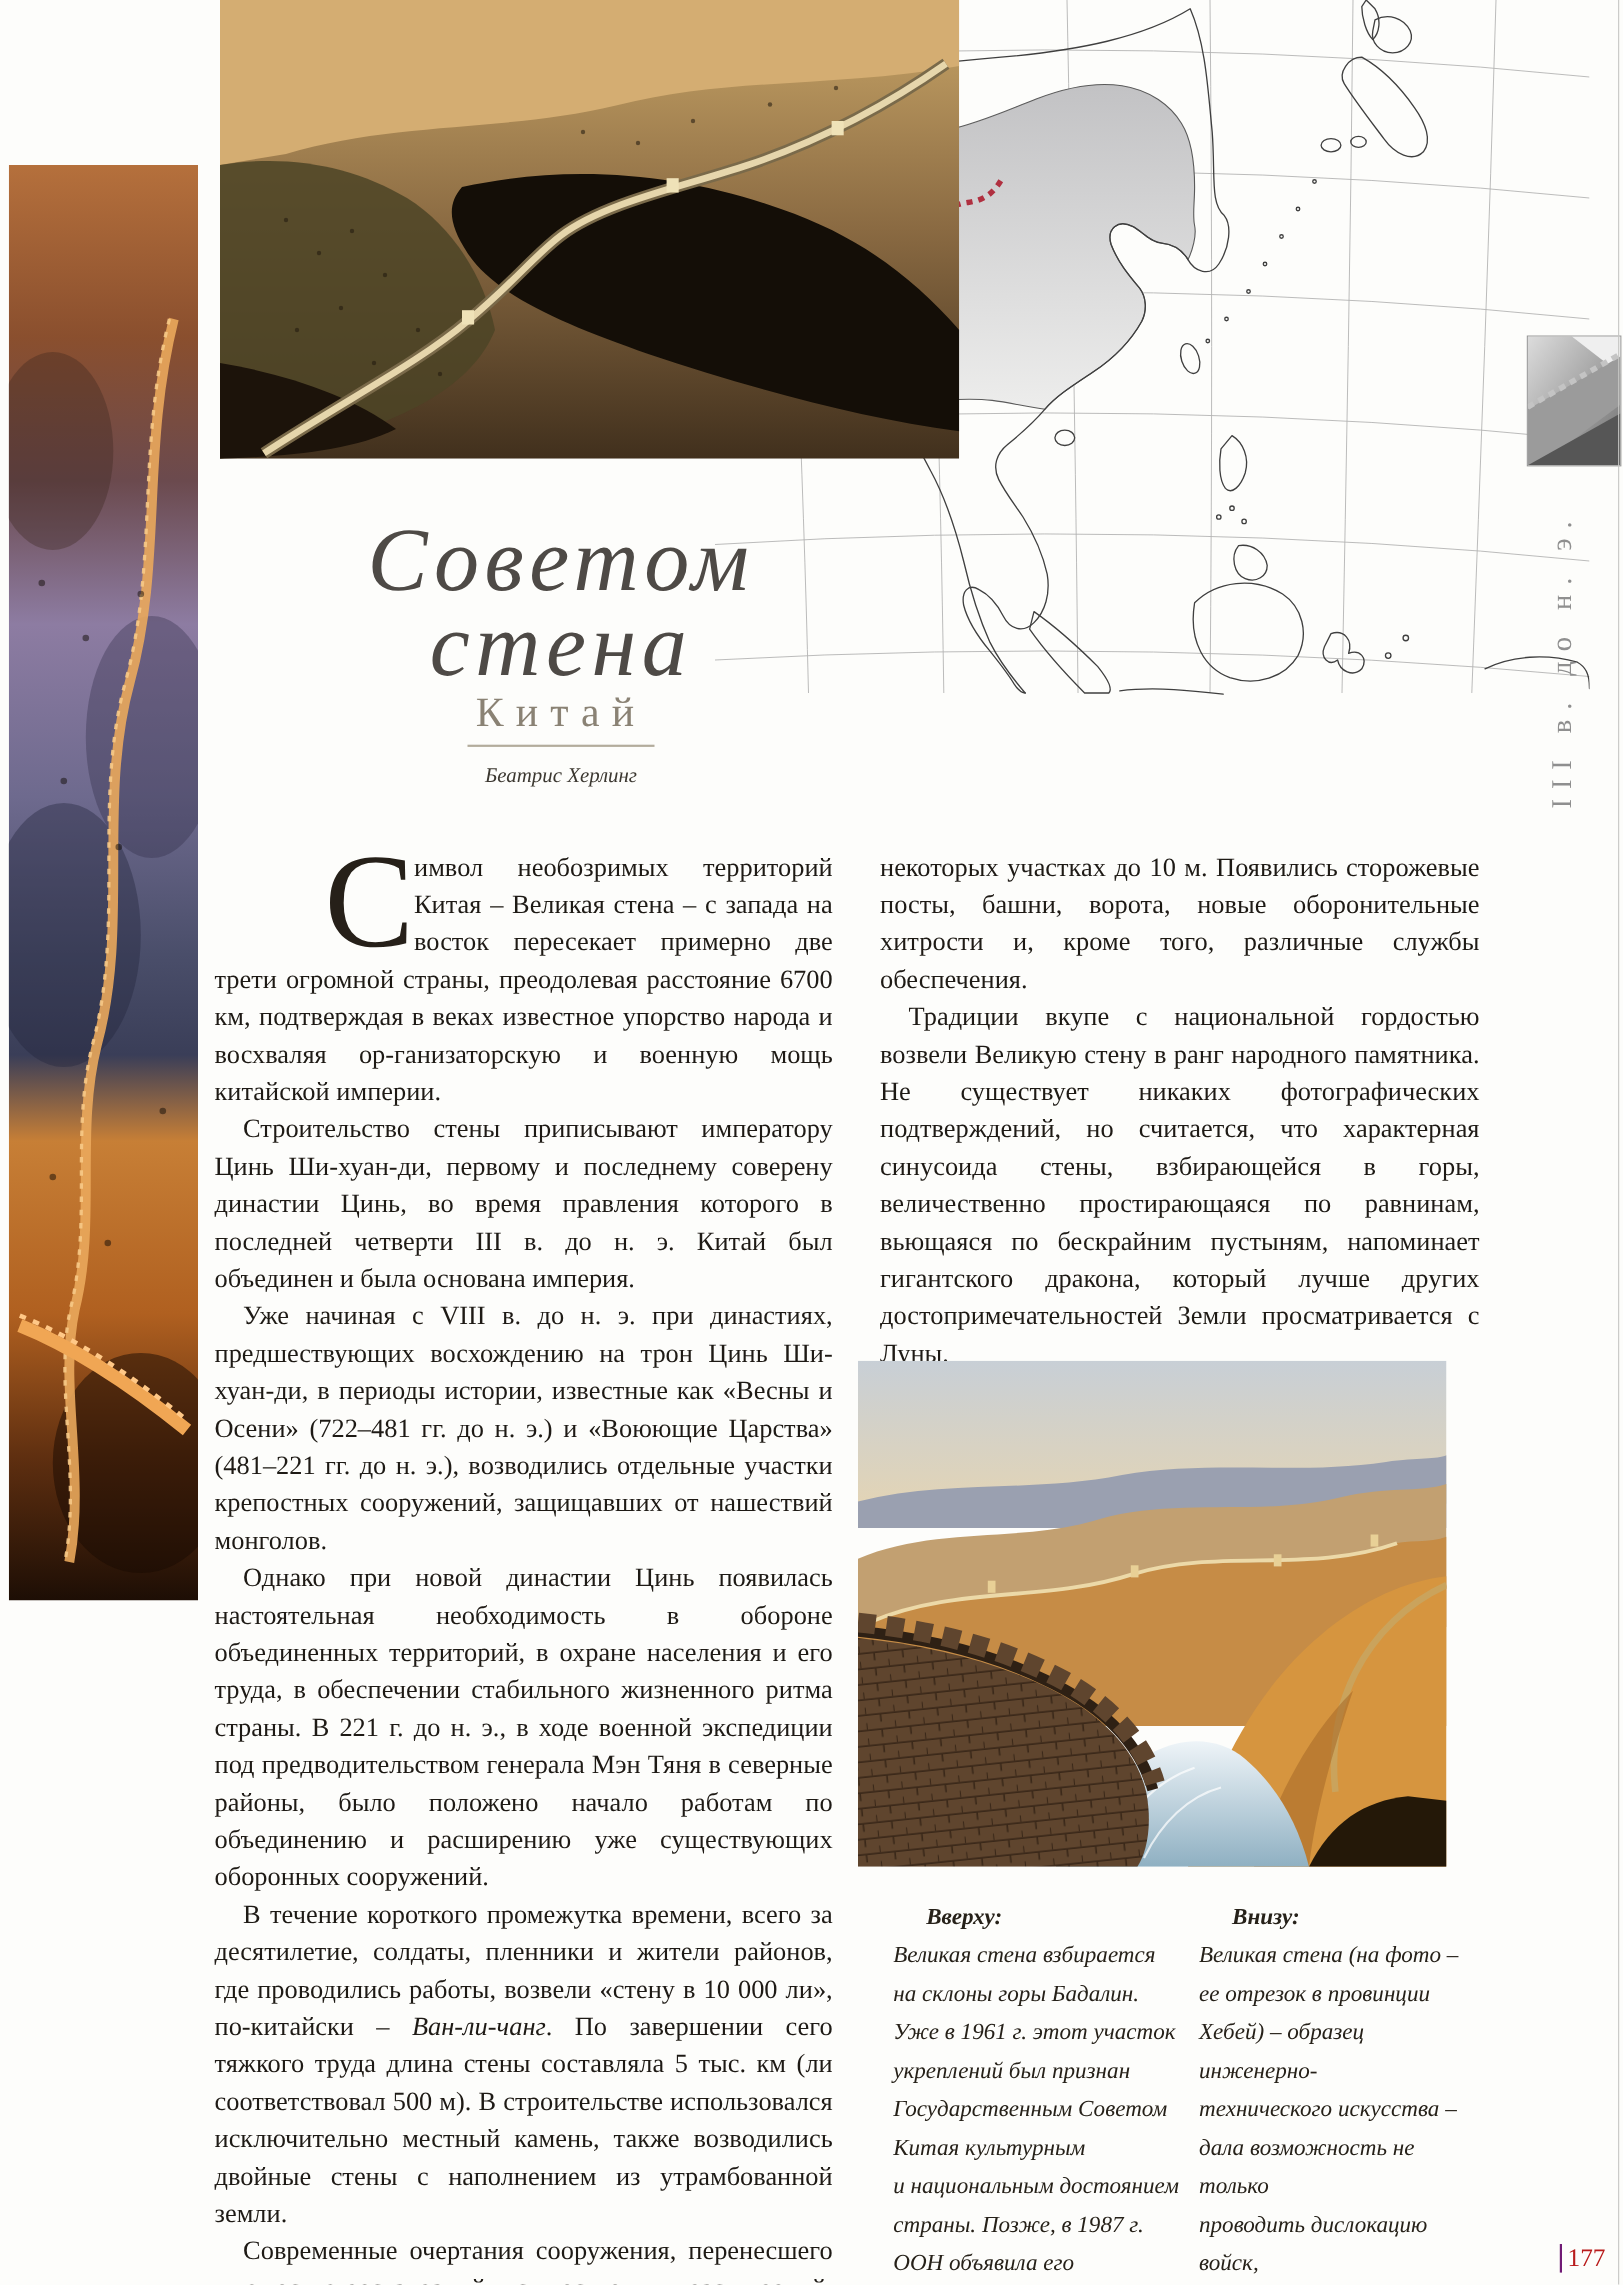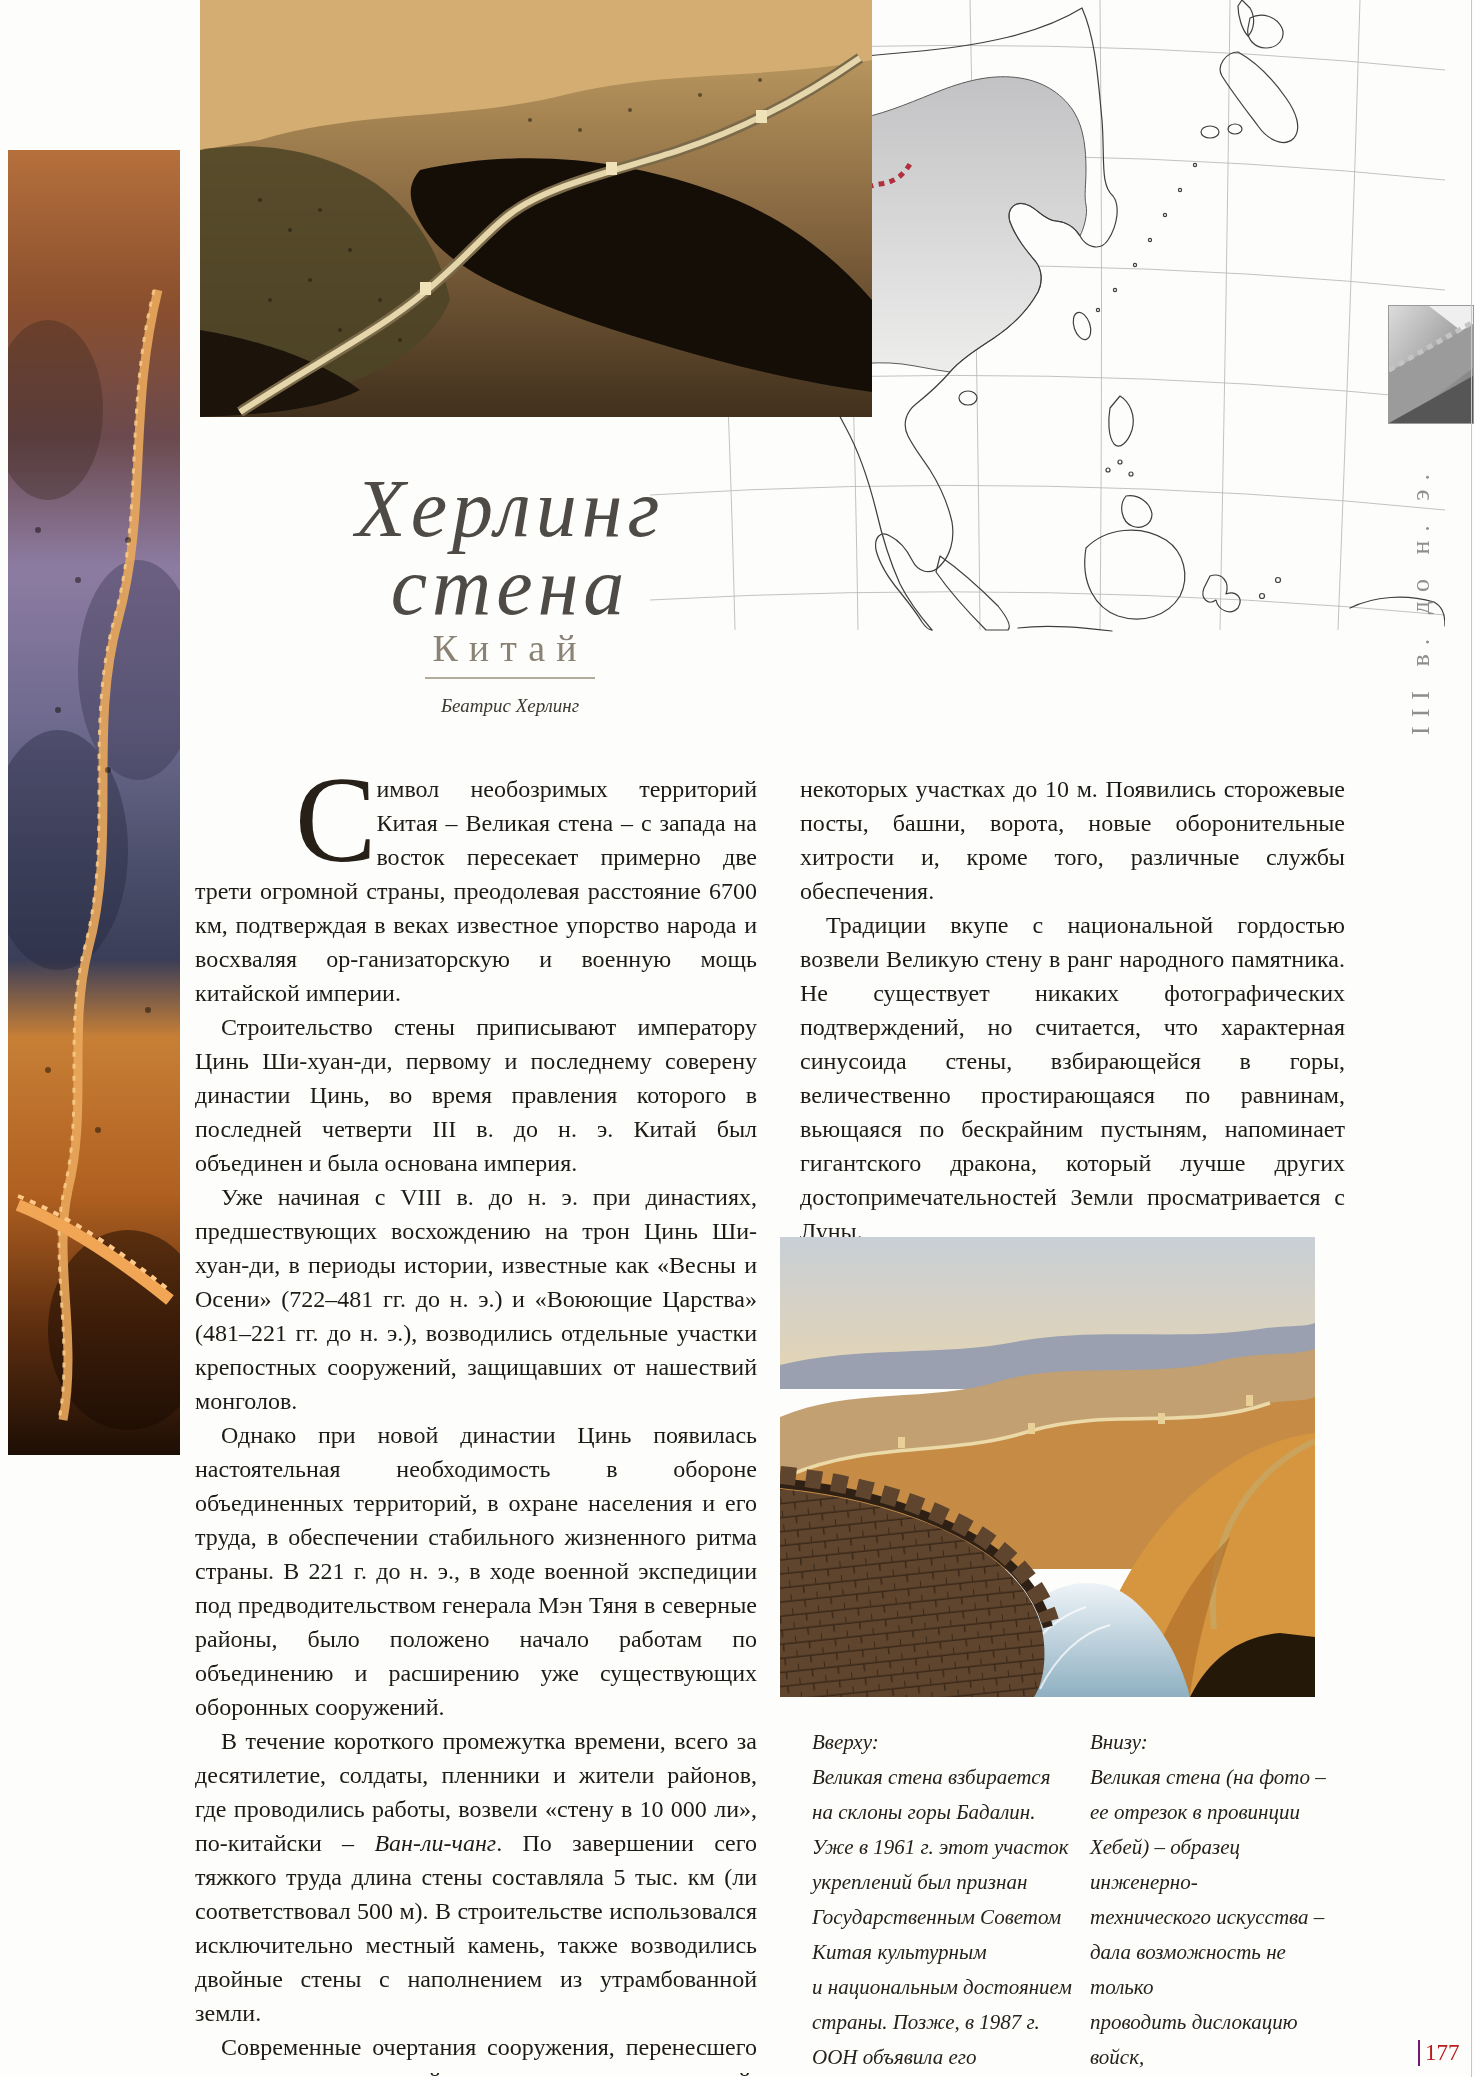--- a/index.html
+++ b/index.html
@@ -22,21 +22,21 @@
   .col-left{left:195px;top:772px;width:562px;}
   .col-right{left:800px;top:772px;width:545px;}
   .para{margin:0;text-indent:26px;}
   .para.first{text-indent:0;}
   .dropcap-wrap{float:left;padding-left:100px;height:98px;}
   .dropcap{display:block;font-size:122px;line-height:96px;color:#262019;}
   .wall-term{font-style:italic;}
 
   
   .caption{font-style:italic;font-size:21px;line-height:35px;color:#262119;white-space:pre-line;}
-  .cap-label{font-weight:normal;font-style:italic;display:block;}
+  .cap-label{font-weight:bold;font-style:italic;display:block;margin-left:30px;}
   .cap-top{left:812px;top:1690px;width:268px;}
   .cap-bottom{left:1090px;top:1690px;width:252px;}
 
   
   .era{left:1248px;top:585px;width:345px;height:30px;transform:rotate(-90deg);
        text-align:center;font-size:26px;letter-spacing:9px;color:#8f8f8f;}
 
   .right-rule{left:1471px;top:0;width:1px;height:2077px;background:#c6c6c4;}
 
   .pageno{left:1418px;top:2040px;font-size:23px;color:#b91c1c;
@@ -209,21 +209,21 @@
       <circle cx="40" cy="920" r="3"></circle>
         <circle cx="90" cy="980" r="3"></circle>
     </g>
   </svg>
 </div>
 
 <div class="abs right-rule"></div>
 <div class="abs era">III в. до н. э.</div>
 
 <div class="abs masthead">
-  <div class="title-line">Херлинг</div>
+  <div class="title-line">Советом</div>
   <div class="title-line">стена</div>
   <div><span class="country">Китай</span></div>
   <div class="author">Беатрис Херлинг</div>
 </div>
 
 <div class="abs col col-left">
   <p class="para first">
     <span class="dropcap-wrap">
         <span class="dropcap">С</span>
       </span><span>имвол необозримых территорий Китая – Великая стена – с запада на восток пересекает примерно две трети огромной страны, преодолевая расстояние 6700 км, подтверждая в веках известное упорство народа и восхваляя ор-ганизаторскую и военную мощь китайской империи.</span>

